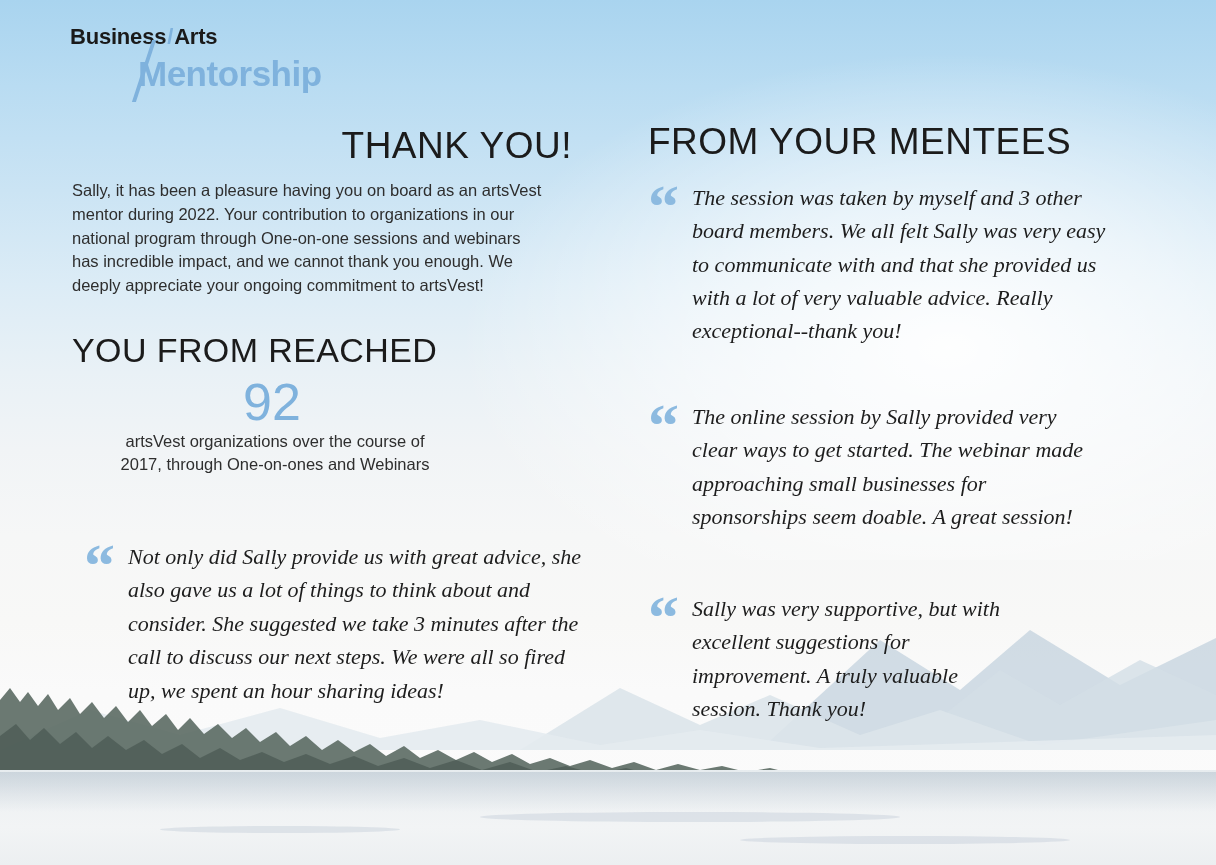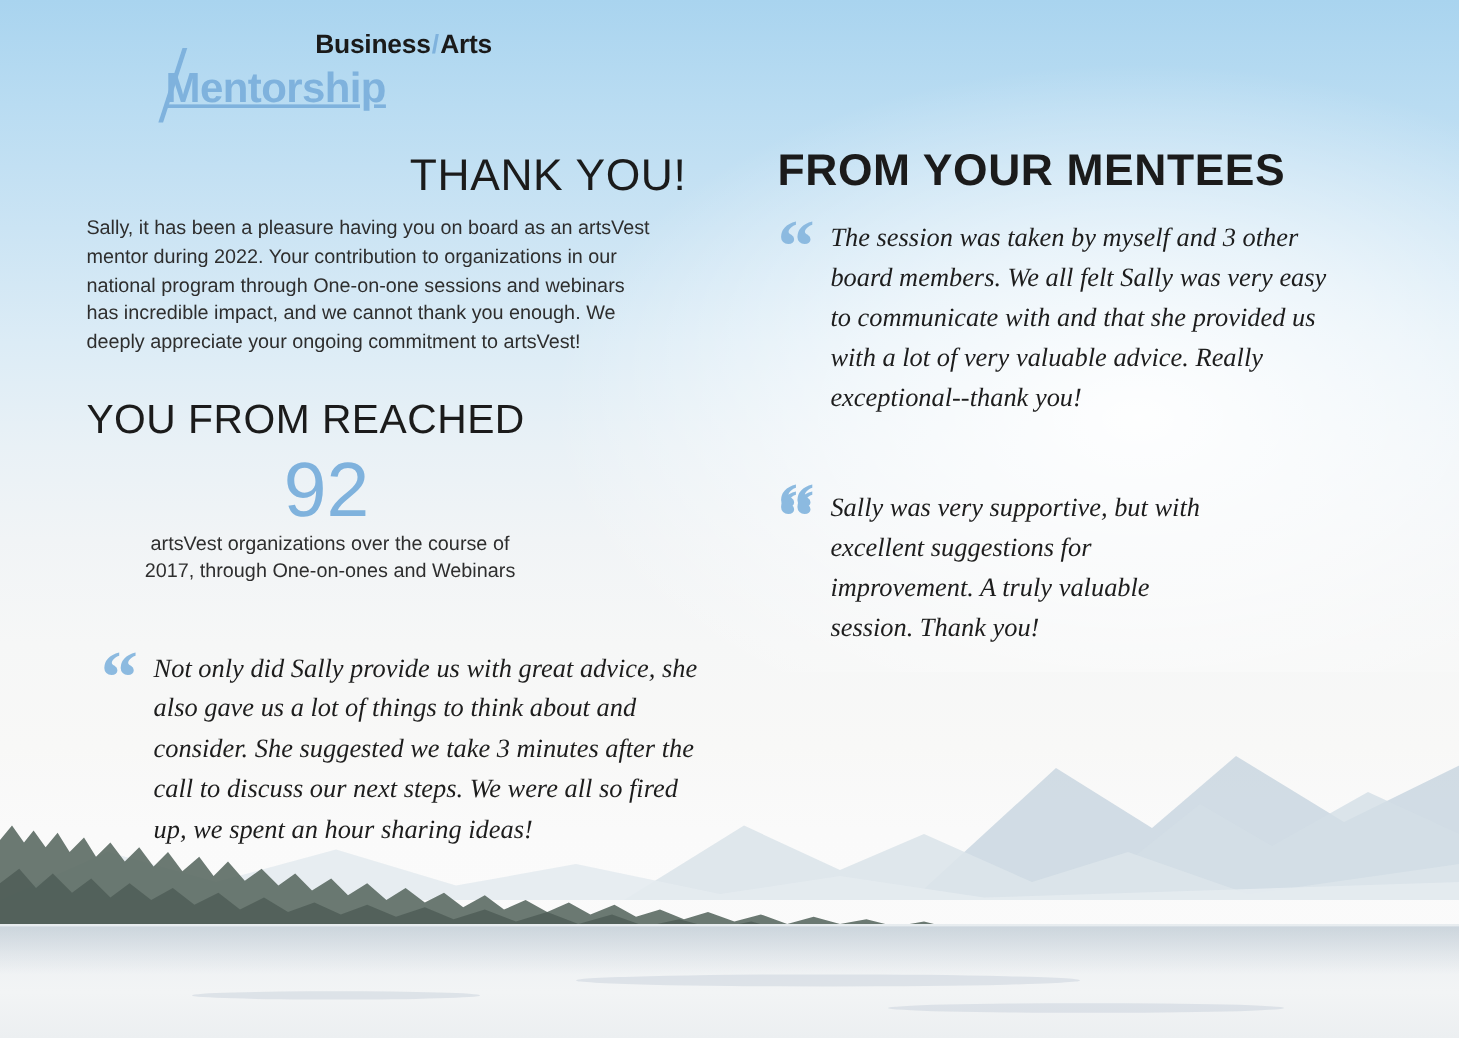--- a/index.html
+++ b/index.html
@@ -83,38 +83,36 @@
     width: 340px;
     height: 72px;
   }
   .logo-top {
     font-size: 22px;
     font-weight: bold;
     letter-spacing: -0.2px;
     color: #1a1a1a;
     line-height: 1;
     white-space: nowrap;
-    text-align: right;
   }
   .logo-top .slash {
     color: #7fb2dd;
     font-weight: bold;
     padding: 0 1px;
   }
   .logo-bottom {
     position: relative;
     margin-top: 8px;
     font-size: 35px;
     font-weight: bold;
     color: #7fb2dd;
     line-height: 1;
     letter-spacing: -0.5px;
     padding-left: 68px;
     white-space: nowrap;
-    text-decoration: underline;
   }
   .logo-bigslash {
     position: absolute;
     left: 72px;
     top: -16px;
     width: 4px;
     height: 62px;
     background: #7fb2dd;
     transform: skewX(-18deg);
   }
@@ -144,21 +142,21 @@
   }
   .h2-reached {
     font-size: 34px;
     font-weight: 300;
     letter-spacing: 0.4px;
     color: #1b1b1b;
     margin: 34px 0 0 0;
     line-height: 1.1;
   }
   .big-number {
-    font-size: 64px;
+    font-size: 52px;
     font-weight: 300;
     color: #7fb2dd;
     text-align: center;
     line-height: 1;
     margin: 6px 0 0 0;
     width: 400px;
   }
   .number-caption {
     font-size: 16.5px;
     line-height: 1.4;
@@ -170,21 +168,21 @@
 
   
   .col-right {
     position: absolute;
     left: 648px;
     top: 122px;
     width: 500px;
   }
   .h1-right {
     font-size: 37px;
-    font-weight: 700;
+    font-weight: 400;
     letter-spacing: 0.5px;
     color: #1b1b1b;
     margin: 0 0 18px 0;
     line-height: 1.1;
   }
 
   
   .quote {
     position: relative;
     padding-left: 44px;
@@ -275,20 +273,21 @@
   <div class="col-right">
     <h1 class="h1-right">FROM YOUR MENTEES</h1>
 
     <div class="quote quote-right-1">
       <span class="quote-mark">“</span>
       <p class="quote-text">The session was taken by myself and 3 other board members. We all felt Sally was very easy to communicate with and that she provided us with a lot of very valuable advice. Really exceptional--thank you!</p>
     </div>
 
     <div class="quote quote-right-2">
       <span class="quote-mark">“</span>
+      <p class="quote-text">The online session by Sally provided very clear ways to get started. The webinar made approaching small businesses for sponsorships seem doable. A great session!</p>
     </div>
 
     <div class="quote quote-right-3">
       <span class="quote-mark">“</span>
       <p class="quote-text">Sally was very supportive, but with excellent suggestions for improvement. A truly valuable session. Thank you!</p>
     </div>
   </div>
 
 </div>
 

